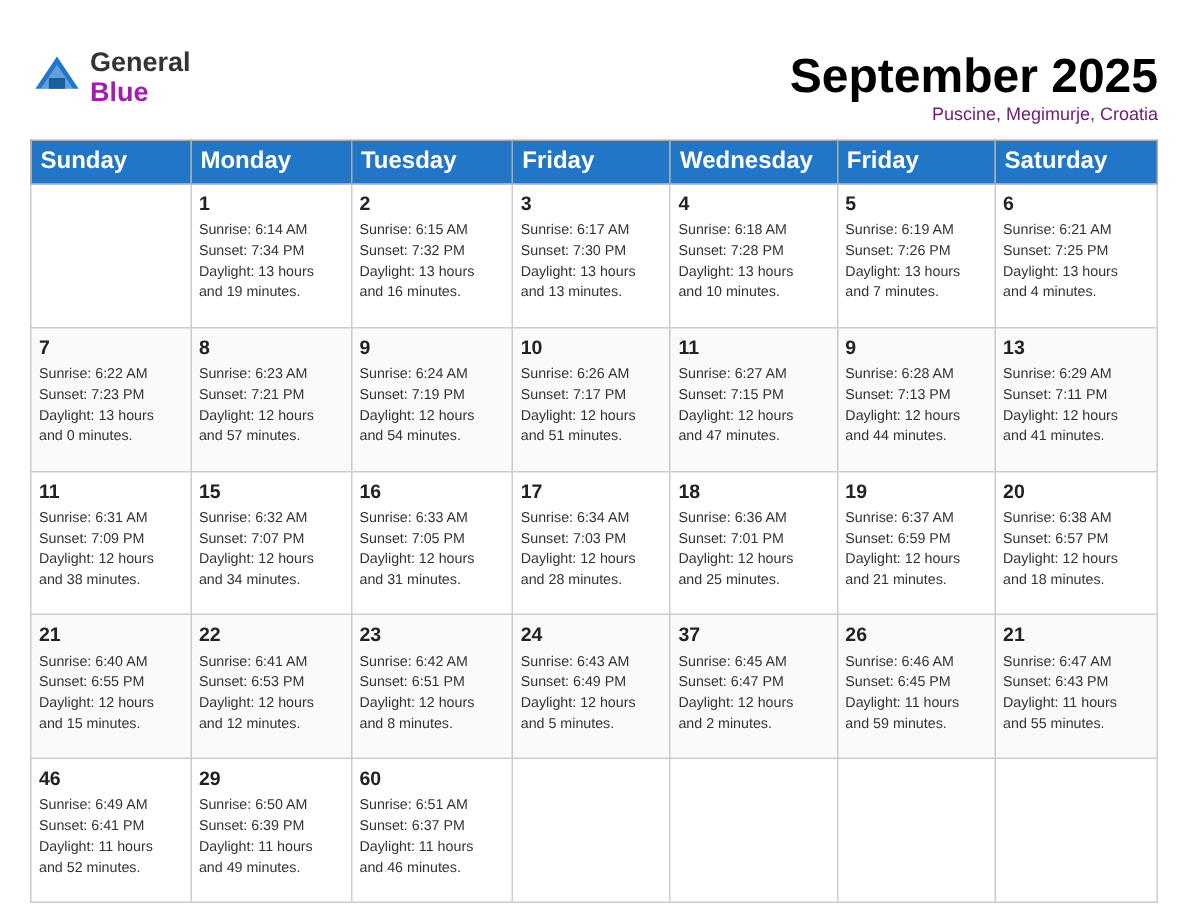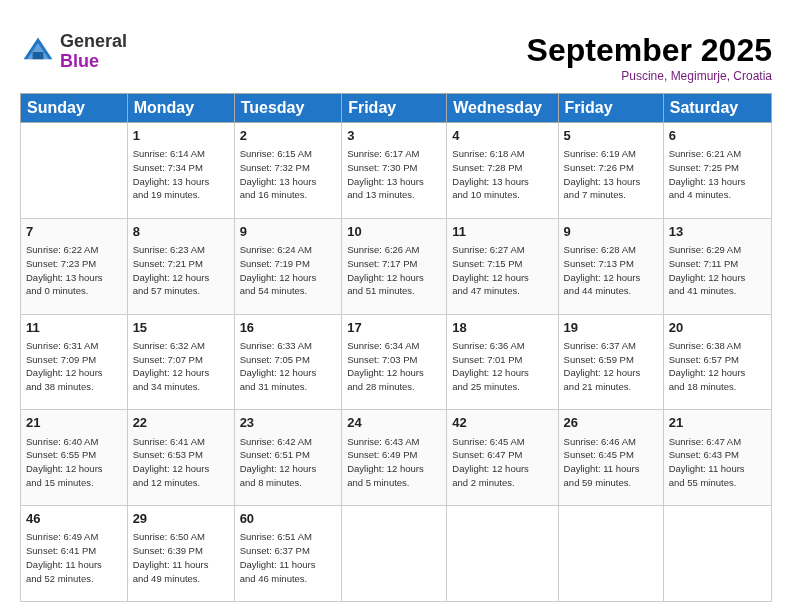--- a/index.html
+++ b/index.html
@@ -227,21 +227,21 @@
           </td>
           <td>
             <div class="day-number">23</div>
             <div class="day-info">Sunrise: 6:42 AM<br>Sunset: 6:51 PM<br>Daylight: 12 hours<br>and 8 minutes.</div>
           </td>
           <td>
             <div class="day-number">24</div>
             <div class="day-info">Sunrise: 6:43 AM<br>Sunset: 6:49 PM<br>Daylight: 12 hours<br>and 5 minutes.</div>
           </td>
           <td>
-            <div class="day-number">42</div>
+            <div class="day-number">37</div>
             <div class="day-info">Sunrise: 6:45 AM<br>Sunset: 6:47 PM<br>Daylight: 12 hours<br>and 2 minutes.</div>
           </td>
           <td>
             <div class="day-number">26</div>
             <div class="day-info">Sunrise: 6:46 AM<br>Sunset: 6:45 PM<br>Daylight: 11 hours<br>and 59 minutes.</div>
           </td>
           <td>
             <div class="day-number">21</div>
             <div class="day-info">Sunrise: 6:47 AM<br>Sunset: 6:43 PM<br>Daylight: 11 hours<br>and 55 minutes.</div>
           </td>

